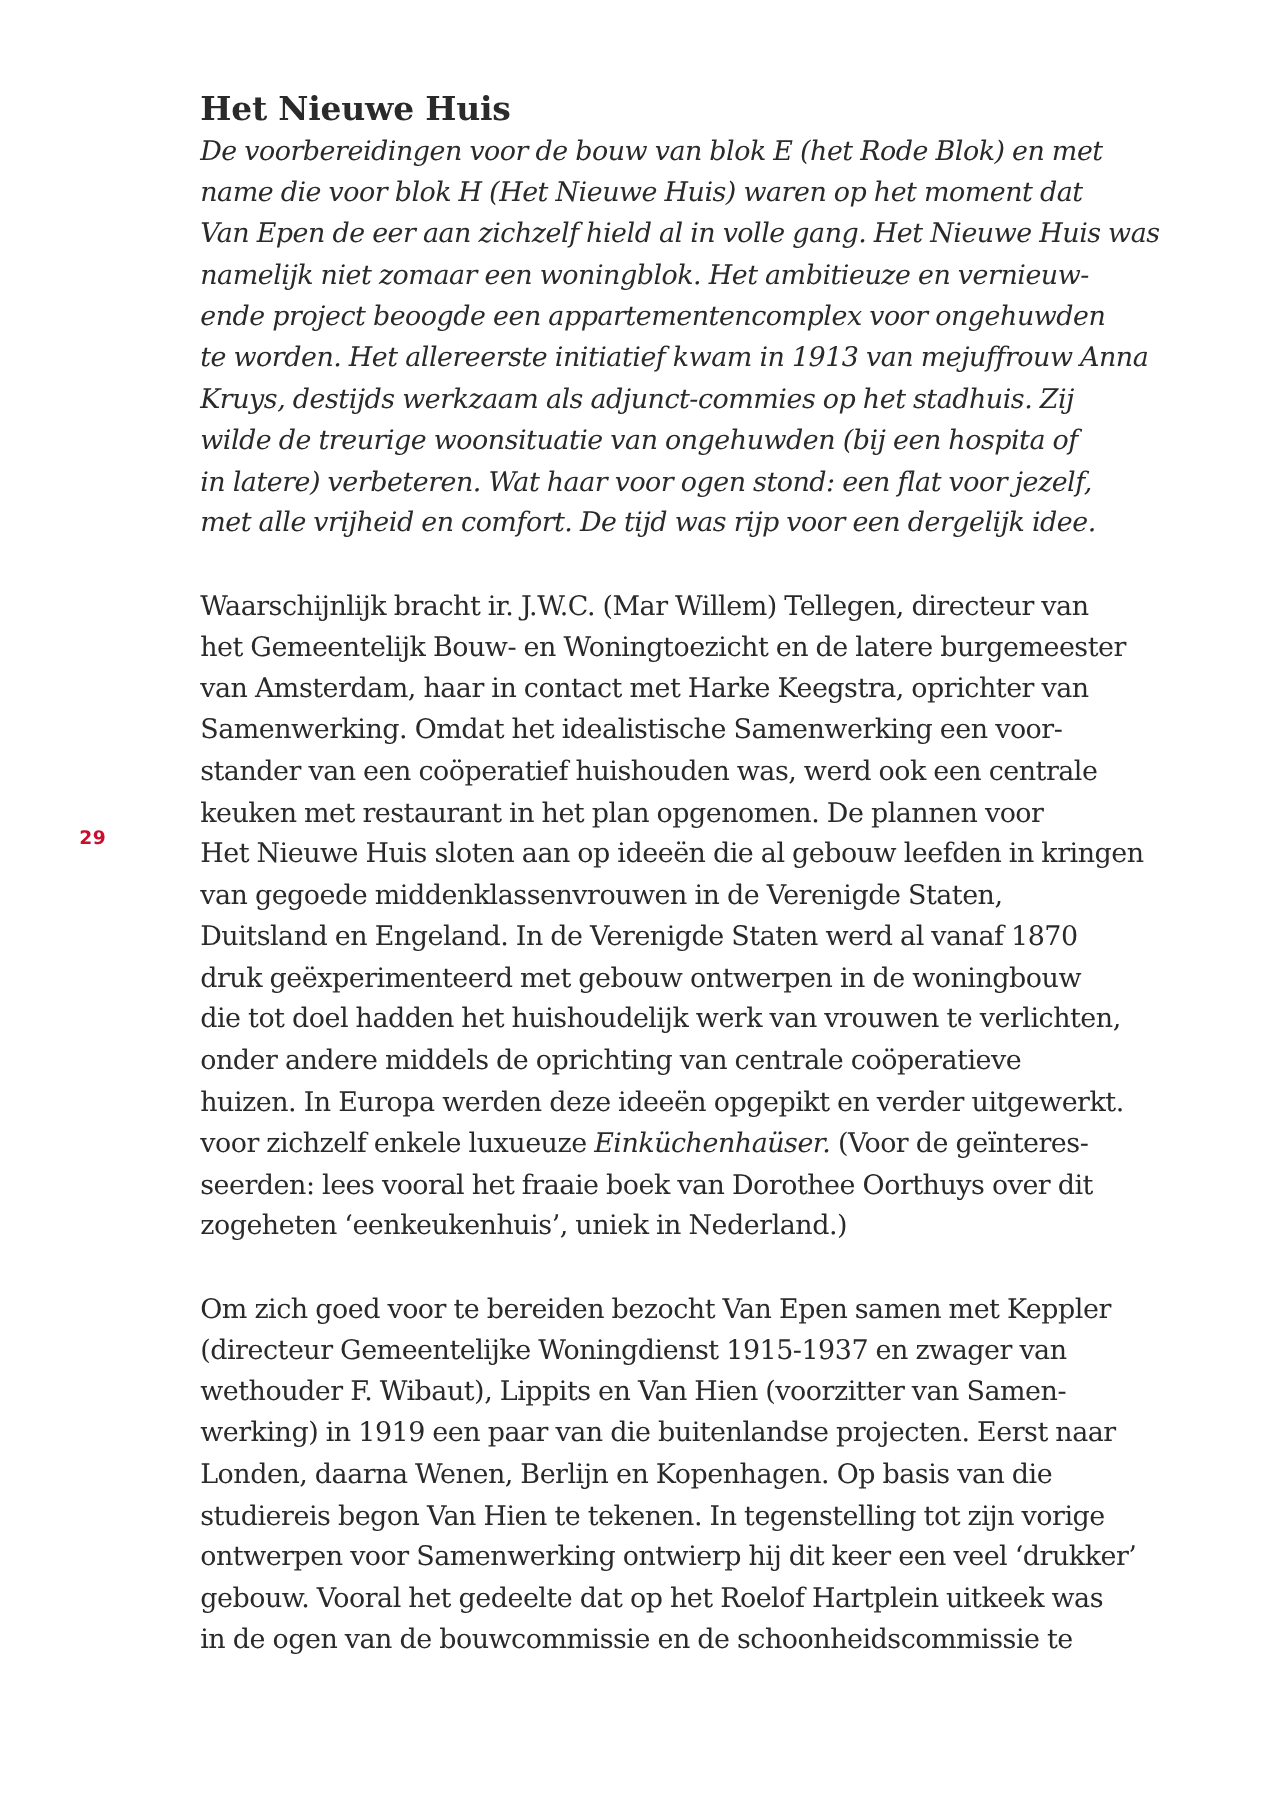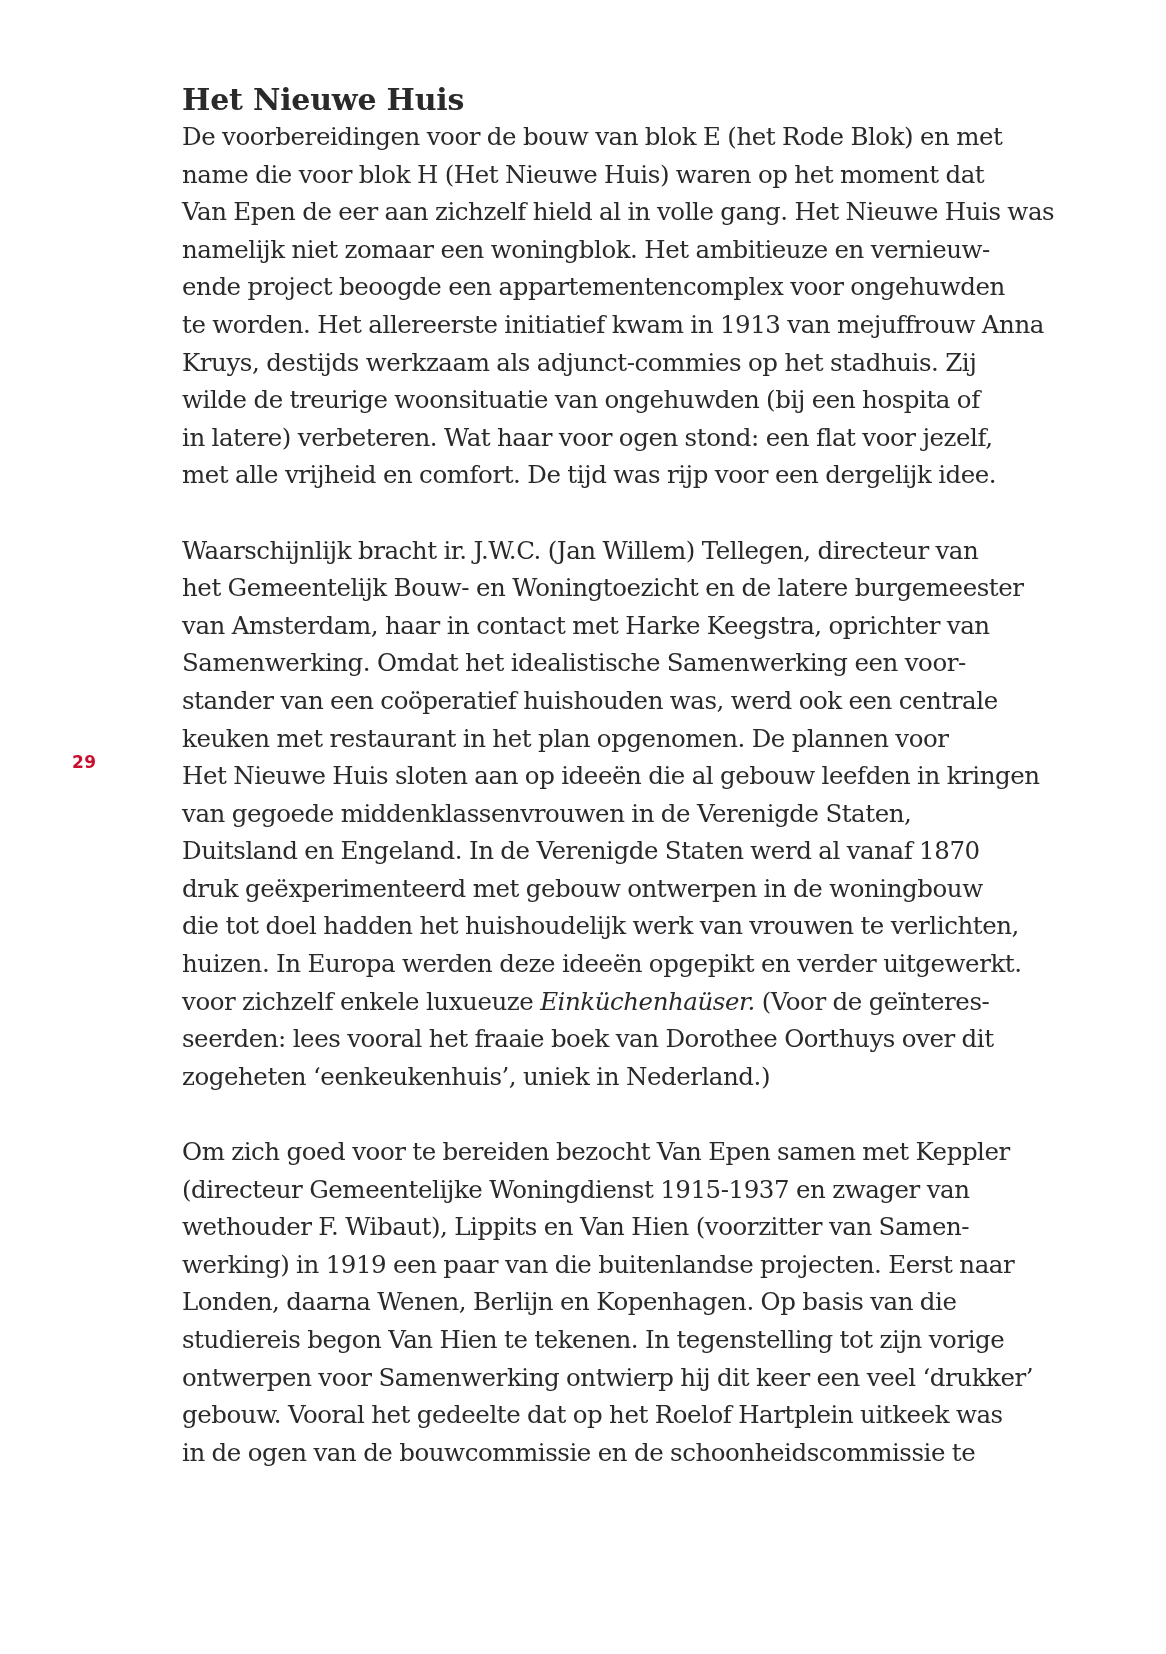--- a/index.html
+++ b/index.html
@@ -52,20 +52,21 @@
   }
   .para + .para {
     margin-top: 37.6px;
   }
   .line {
     display: block;
     height: 37.6px;
   }
   .first-para {
     margin-top: 2px;
+    font-style: italic;
   }
   em {
     font-style: italic;
   }
 </style>
 </head>
 <body>
 
 <div class="page-number">29</div>
 
@@ -79,31 +80,32 @@
     <span class="line">namelijk niet zomaar een woningblok. Het ambitieuze en vernieuw-</span>
     <span class="line">ende project beoogde een appartementencomplex voor ongehuwden</span>
     <span class="line">te worden. Het allereerste initiatief kwam in 1913 van mejuffrouw Anna</span>
     <span class="line">Kruys, destijds werkzaam als adjunct-commies op het stadhuis. Zij</span>
     <span class="line">wilde de treurige woonsituatie van ongehuwden (bij een hospita of</span>
     <span class="line">in latere) verbeteren. Wat haar voor ogen stond: een flat voor jezelf,</span>
     <span class="line">met alle vrijheid en comfort. De tijd was rijp voor een dergelijk idee.</span>
   </p>
 
   <p class="para">
-    <span class="line">Waarschijnlijk bracht ir. J.W.C. (Jan Willem) Tellegen, directeur van</span>
+    <span class="line">Waarschijnlijk bracht ir. J.W.C. (Mar Willem) Tellegen, directeur van</span>
     <span class="line">het Gemeentelijk Bouw- en Woningtoezicht en de latere burgemeester</span>
     <span class="line">van Amsterdam, haar in contact met Harke Keegstra, oprichter van</span>
     <span class="line">Samenwerking. Omdat het idealistische Samenwerking een voor-</span>
     <span class="line">stander van een coöperatief huishouden was, werd ook een centrale</span>
     <span class="line">keuken met restaurant in het plan opgenomen. De plannen voor</span>
     <span class="line">Het Nieuwe Huis sloten aan op ideeën die al gebouw leefden in kringen</span>
     <span class="line">van gegoede middenklassenvrouwen in de Verenigde Staten,</span>
     <span class="line">Duitsland en Engeland. In de Verenigde Staten werd al vanaf 1870</span>
     <span class="line">druk geëxperimenteerd met gebouw ontwerpen in de woningbouw</span>
     <span class="line">die tot doel hadden het huishoudelijk werk van vrouwen te verlichten,</span>
+    <span class="line">onder andere middels de oprichting van centrale coöperatieve</span>
     <span class="line">huizen. In Europa werden deze ideeën opgepikt en verder uitgewerkt.</span>
     <span class="line"><span>voor zichzelf enkele luxueuze </span><em>Einküchenhaüser.</em><span> (Voor de geïnteres-</span></span>
     <span class="line">seerden: lees vooral het fraaie boek van Dorothee Oorthuys over dit</span>
     <span class="line">zogeheten ‘eenkeukenhuis’, uniek in Nederland.)</span>
   </p>
 
   <p class="para">
     <span class="line">Om zich goed voor te bereiden bezocht Van Epen samen met Keppler</span>
     <span class="line">(directeur Gemeentelijke Woningdienst 1915-1937 en zwager van</span>
     <span class="line">wethouder F. Wibaut), Lippits en Van Hien (voorzitter van Samen-</span>

